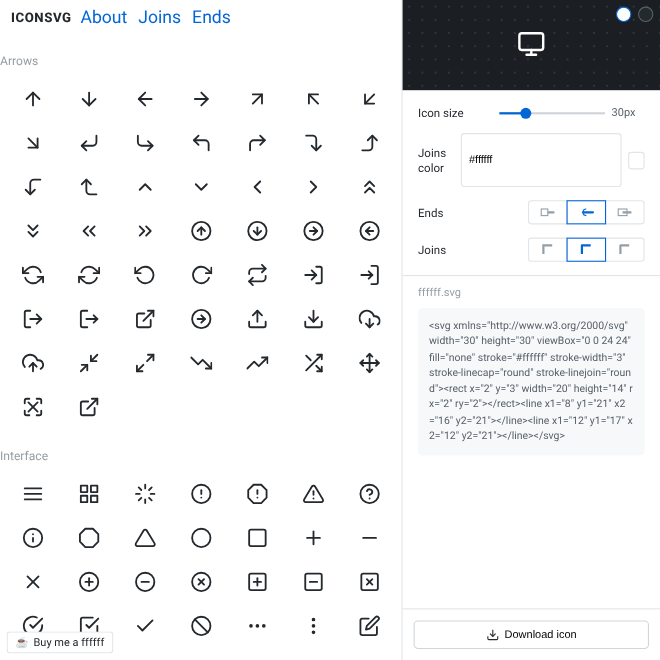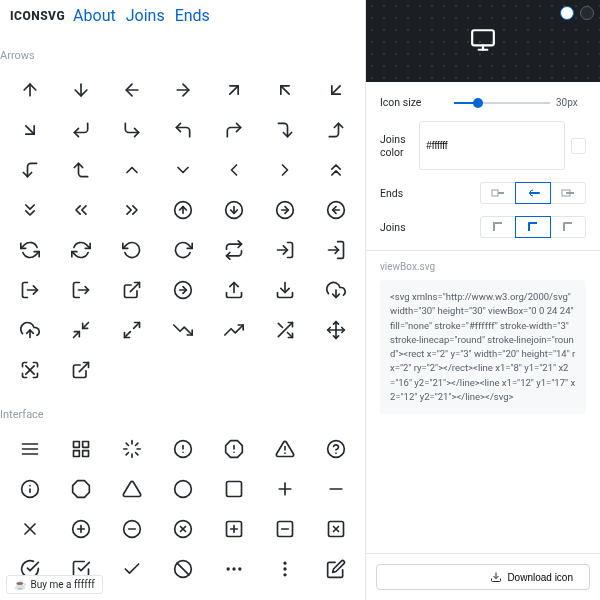--- a/index.html
+++ b/index.html
@@ -35,21 +35,21 @@
 .btn-group { display: flex; gap: 0; margin-left: auto; }
 .btn-seg { width: 36px; height: 22px; border: 1px solid #e1e4e8; display: flex; align-items: center; justify-content: center; cursor: pointer; font-size: 11px; color: #959da5; }
 .btn-seg:first-child { border-radius: 3px 0 0 3px; }
 .btn-seg:last-child { border-radius: 0 3px 3px 0; }
 .btn-seg.active { color: #0366d6; border-color: #0366d6; z-index: 1; }
 .btn-seg + .btn-seg { margin-left: -1px; }
 .code-section { padding: 10px 14px; flex: 1; overflow: hidden; }
 .filename { font-size: 10px; color: #959da5; margin-bottom: 8px; }
 .code-box { background: #f6f8fa; border-radius: 4px; padding: 10px; font-size: 9.5px; line-height: 1.5; color: #586069; word-break: break-all; font-family: inherit; }
 .actions { padding: 10px; display: flex; gap: 8px; border-top: 1px solid #e1e4e8; margin-top: auto; }
-.action-btn { flex: 1; border: 1px solid #d1d5da; border-radius: 4px; background: #fff; padding: 6px 16px; font-size: 10px; display: flex; align-items: center; justify-content: flex-end; gap: 5px; cursor: pointer; }
+.action-btn { flex: 1; border: 1px solid #d1d5da; border-radius: 4px; background: #fff; padding: 6px 16px; font-size: 10px; display: flex; align-items: center; justify-content: center; gap: 5px; cursor: pointer; }
 .left::-webkit-scrollbar { width: 0; }
 </style>
 </head>
 <body>
 
 <div class="left">
   <div class="header">
     <div class="logo">ICONSVG</div>
     <div class="links">
       <a>About</a>
@@ -661,21 +661,21 @@
         <div class="btn-seg">
             <svg width="12" height="12" viewBox="0 0 12 12" stroke="#959da5" stroke-width="2" fill="none" stroke-linejoin="bevel">
               <polyline points="2 10 2 2 10 2"></polyline>
             </svg>
           </div>
       </div>
     </div>
   </div>
 
   <div class="code-section">
-    <div class="filename">viewBox.svg</div>
+    <div class="filename">ffffff.svg</div>
     <div class="code-box">&lt;svg xmlns="http://www.w3.org/2000/svg" width="30" height="30" viewBox="0 0 24 24" fill="none" stroke="#ffffff" stroke-width="3" stroke-linecap="round" stroke-linejoin="round"&gt;&lt;rect x="2" y="3" width="20" height="14" rx="2" ry="2"&gt;&lt;/rect&gt;&lt;line x1="8" y1="21" x2="16" y2="21"&gt;&lt;/line&gt;&lt;line x1="12" y1="17" x2="12" y2="21"&gt;&lt;/line&gt;&lt;/svg&gt;</div>
   </div>
 
   <div class="actions">
     <button class="action-btn">
       <svg width="12" height="12" viewBox="0 0 24 24" fill="none" stroke="#24292e" stroke-width="2">
           <path d="M21 15v4a2 2 0 0 1-2 2H5a2 2 0 0 1-2-2v-4"></path>
           <polyline points="7 10 12 15 17 10"></polyline>
           <line x1="12" y1="15" x2="12" y2="3"></line>
         </svg>

